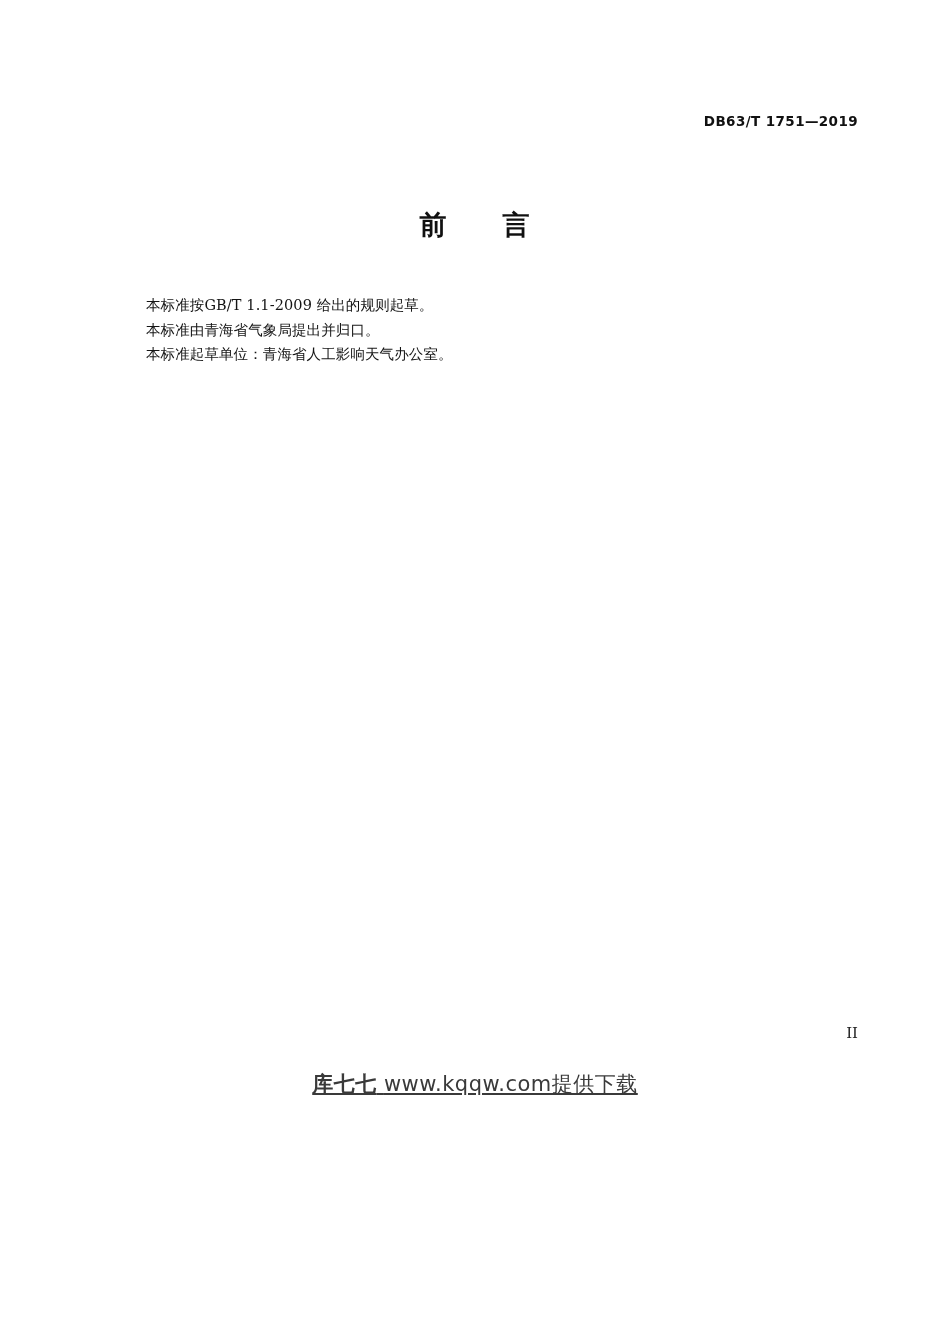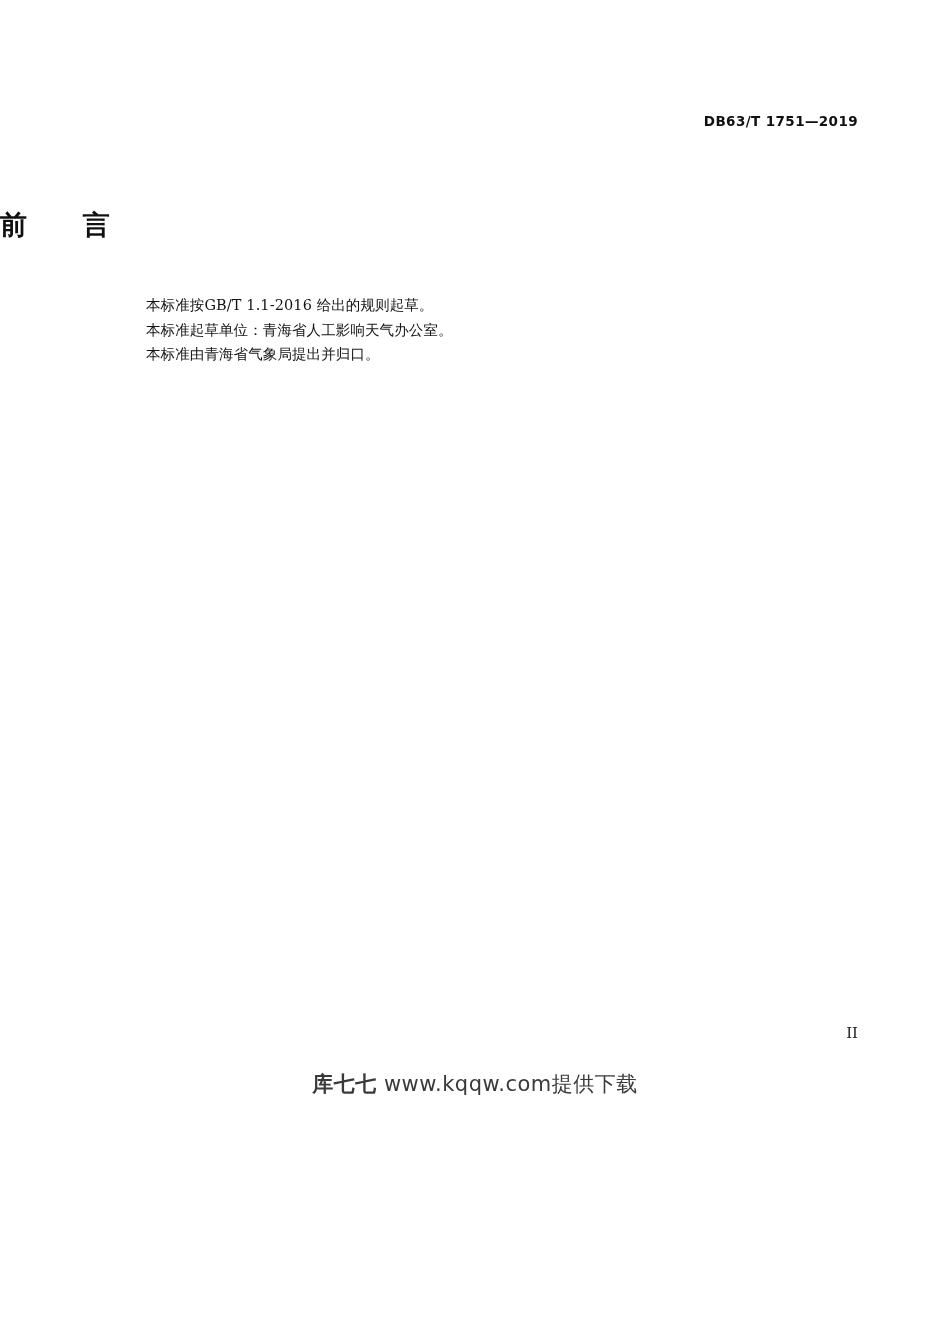--- a/index.html
+++ b/index.html
@@ -25,21 +25,21 @@
     font-weight: 700;
     letter-spacing: 0.4px;
     color: #111111;
     white-space: nowrap;
   }
   .doc-title {
     position: absolute;
     top: 207px;
     left: 0;
     width: 950px;
-    text-align: left;
+    text-align: center;
     font-family: "DejaVu Serif", "Liberation Serif", serif;
     font-size: 27px;
     font-weight: 700;
     letter-spacing: 1px;
     color: #101010;
   }
   .doc-title .gap {
     display: inline-block;
     width: 34px;
   }
@@ -68,42 +68,43 @@
   .watermark {
     position: absolute;
     bottom: 22px;
     left: 0;
     width: 950px;
     text-align: center;
     font-family: "DejaVu Sans", "Liberation Sans", sans-serif;
     font-size: 21px;
     color: #3a3a3a;
     letter-spacing: 0.5px;
+    text-decoration: underline;
   }
   .watermark .wm-strong {
     font-weight: 700;
   }
 </style>
 </head>
 <body>
 
 <div class="page">
 
   <div class="header-code">DB63/T 1751—2019</div>
 
   <div class="doc-title">
     <span>前</span>
     <span class="gap"></span>
     <span>言</span>
   </div>
 
   <div class="body-block">
-    <div class="body-line">本标准按GB/T 1.1-2016 给出的规则起草。</div>
+    <div class="body-line">本标准按GB/T 1.1-2009 给出的规则起草。</div>
+    <div class="body-line">本标准由青海省气象局提出并归口。</div>
     <div class="body-line">本标准起草单位：青海省人工影响天气办公室。</div>
-    <div class="body-line">本标准由青海省气象局提出并归口。</div>
   </div>
 
   <div class="page-number">II</div>
 
   <div class="watermark">
     <span class="wm-strong">库七七</span>
     <span>www.kqqw.com提供下载</span>
   </div>
 
 </div>

